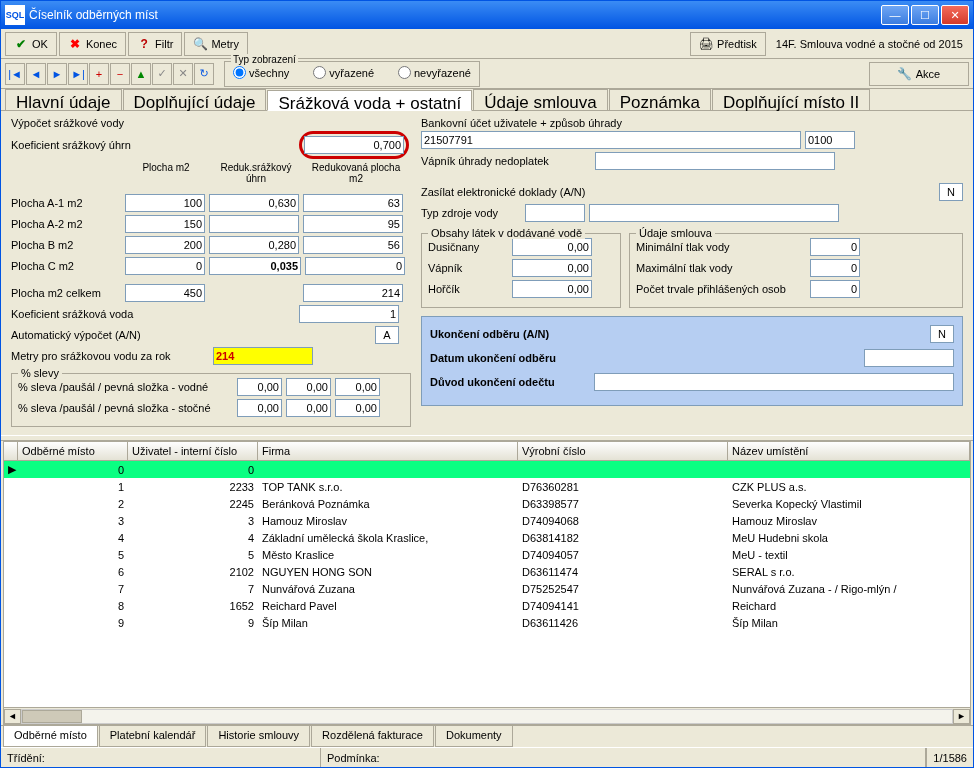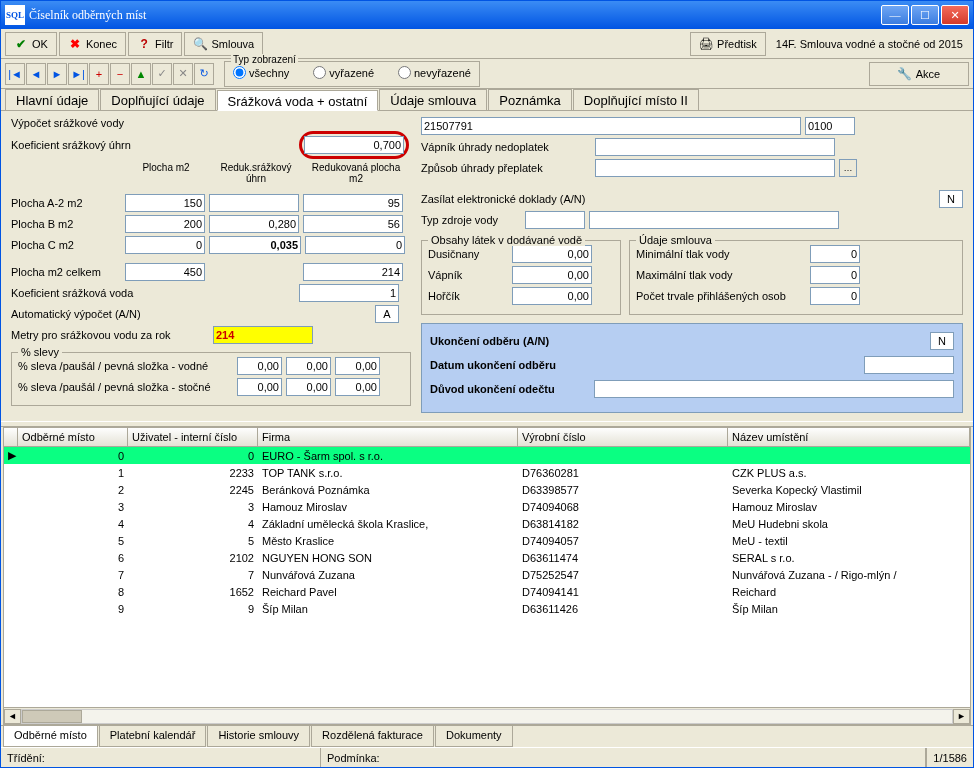--- a/index.html
+++ b/index.html
@@ -1,18 +1,18 @@
 <!DOCTYPE html>
 <html><head>
 <meta charset="utf-8">
 <style>
 * { box-sizing: border-box; margin: 0; padding: 0; }
 body { font-family: Tahoma, Arial, sans-serif; font-size: 11px; background: #f0f0f0; overflow: hidden; }
 .window { width: 974px; height: 768px; background: #ece9d8; border: 1px solid #0054e3; display: flex; flex-direction: column; }
-.titlebar { height: 28px; background: linear-gradient(to bottom, #3b8cf4, #0054e3); display: flex; align-items: center; padding: 0 4px; color: white; font-family: Liberation Serif, serif; }
+.titlebar { height: 28px; background: linear-gradient(to bottom, #3b8cf4, #0054e3); display: flex; align-items: center; padding: 0 4px; color: white; }
 .titlebar-icon { width: 20px; height: 20px; margin-right: 4px; background: #fff; color: #0054e3; font-size: 9px; font-weight: bold; display: flex; align-items: center; justify-content: center; }
 .titlebar-text { flex: 1; font-size: 12px; }
 .win-buttons { display: flex; gap: 2px; }
 .win-btn { width: 28px; height: 20px; border: 1px solid #fff; background: linear-gradient(#6fa6f4,#3b7de0); color: white; font-size: 11px; display: flex; align-items: center; justify-content: center; cursor: pointer; border-radius: 2px; }
 .win-btn.close { background: linear-gradient(#f46b5a,#d43a2a); }
 .toolbar { height: 30px; background: #ece9d8; border-bottom: 1px solid #aca899; display: flex; align-items: center; padding: 2px 4px; gap: 2px; }
 .tbtn { height: 24px; padding: 0 8px; background: #ece9d8; border: 1px solid #aca899; display: flex; align-items: center; gap: 4px; cursor: pointer; font-size: 11px; }
 .icon { display: inline-flex; width: 14px; height: 14px; align-items: center; justify-content: center; font-size: 12px; }
 .check { color: green; font-weight: bold; }
 .x-red { color: red; font-weight: bold; }
@@ -24,21 +24,21 @@
 .nav-btns { display: flex; gap: 1px; }
 .nbtn { width: 20px; height: 22px; border: 1px solid #aca899; background: #ece9d8; display: flex; align-items: center; justify-content: center; cursor: pointer; font-size: 11px; color: #0054e3; }
 .nbtn.red { color: #c00; }
 .nbtn.green { color: #080; }
 .nbtn.gray { color: #888; }
 .typ-group { margin-left: 10px; border: 1px solid #aca899; padding: 2px 8px 4px 8px; position: relative; display: flex; gap: 24px; align-items: center; height: 26px; }
 .typ-legend { position: absolute; top: -8px; left: 6px; background: #ece9d8; padding: 0 2px; font-size: 10px; }
 .radio-lbl { display: flex; align-items: center; gap: 3px; font-size: 11px; }
 .akce-btn { margin-left: auto; width: 100px; height: 24px; border: 1px solid #aca899; background: #ece9d8; display: flex; align-items: center; justify-content: center; gap: 4px; cursor: pointer; }
 .tabs { height: 22px; display: flex; border-bottom: 1px solid #aca899; padding: 0 4px; background: #ece9d8; }
-.tab { padding: 3px 10px 0 10px; border: 1px solid #aca899; border-bottom: none; background: #ece9d8; font-size: 13px; cursor: pointer; margin-right: 1px; }
+.tab { padding: 3px 10px 0 10px; border: 1px solid #aca899; border-bottom: none; background: #ece9d8; font-size: 17px; cursor: pointer; margin-right: 1px; }
 .tab.active { background: #fff; border-bottom: 1px solid #fff; position: relative; top: 1px; }
 .form-area { flex: 0 0 auto; padding: 6px 10px 8px 10px; background: #ece9d8; display: flex; gap: 10px; }
 .left-col { width: 400px; }
 .right-col { flex: 1; }
 .grp-title { font-size: 11px; margin-bottom: 2px; }
 .row { display: flex; align-items: center; margin-bottom: 3px; gap: 4px; }
 .lbl { font-size: 11px; }
 .input { height: 18px; border: 1px solid #7f9db9; background: #fff; font-size: 11px; padding: 0 2px; text-align: right; }
 .input.left { text-align: left; }
 .input.center { text-align: center; }
@@ -96,21 +96,21 @@
     <div class="tbtn">
         <span class="icon x-red">✖</span>
         <span>Konec</span>
       </div>
     <div class="tbtn">
         <span class="icon q-red">?</span>
         <span>Filtr</span>
       </div>
     <div class="tbtn">
         <span class="icon">🔍</span>
-        <span>Smlouva</span>
+        <span>Metry</span>
       </div>
     <div class="spacer"></div>
     <div class="toolbar-right">
       <div class="tbtn">
           <span class="icon">🖨</span>
           <span>Předtisk</span>
         </div>
       <div class="rlabel">14F. Smlouva vodné a stočné od 2015</div>
     </div>
   </div>
@@ -168,20 +168,26 @@
           <input class="input" style="width: 100px;" value="0,700">
         </span>
       </div>
       <div class="hdr-row">
         <div style="width:110px"></div>
         <div class="hdr-col" style="width:80px">Plocha m2</div>
         <div class="hdr-col" style="width:90px">Reduk.srážkový úhrn</div>
         <div class="hdr-col" style="width:100px">Redukovaná plocha m2</div>
       </div>
       <div class="row">
+          <div class="lbl" style="width:110px">Plocha A-1 m2</div>
+          <input class="input" style="width: 80px;" value="100">
+          <input class="input" style="width: 90px;" value="0,630">
+          <input class="input" style="width: 100px;" value="63">
+        </div>
+      <div class="row">
           <div class="lbl" style="width:110px">Plocha A-2 m2</div>
           <input class="input" style="width: 80px;" value="150">
           <input class="input" style="width: 90px;" value="">
           <input class="input" style="width: 100px;" value="95">
         </div>
       <div class="row">
           <div class="lbl" style="width:110px">Plocha B m2</div>
           <input class="input" style="width: 80px;" value="200">
           <input class="input" style="width: 90px;" value="0,280">
           <input class="input" style="width: 100px;" value="56">
@@ -225,32 +231,28 @@
         <div class="row">
             <div class="lbl" style="width:215px">% sleva /paušál / pevná složka - stočné</div>
             <input class="input" style="width: 45px;" value="0,00">
             <input class="input" style="width: 45px;" value="0,00">
             <input class="input" style="width: 45px;" value="0,00">
           </div>
       </div>
     </div>
 
     <div class="right-col">
+      <div class="grp-title">Bankovní účet uživatele + způsob úhrady</div>
       <div class="row">
           <input class="input left" style="width: 380px;" value="21507791">
           <input class="input left" style="width: 50px;" value="0100">
         </div>
       <div class="row">
           <div class="lbl" style="width:170px">Vápník úhrady nedoplatek</div>
           <input class="input left" style="width: 240px;" value="">
-        </div>
-      <div class="row">
-          <div class="lbl" style="width:170px">Způsob úhrady přeplatek</div>
-          <input class="input left" style="width: 240px;" value="">
-          <button class="btn-ell">…</button>
         </div>
       <div style="height:10px"></div>
       <div class="row">
           <div class="lbl" style="width:200px">Zasílat elektronické doklady (A/N)</div>
           <div style="flex:1"></div>
           <input class="input center" style="width: 24px;" value="N">
         </div>
       <div class="row">
           <div class="lbl" style="width:100px">Typ zdroje vody</div>
           <input class="input left" style="width: 60px;" value="">
@@ -318,21 +320,20 @@
       <div class="gh" style="width:130px">Uživatel - interní číslo</div>
       <div class="gh" style="width:260px">Firma</div>
       <div class="gh" style="width:210px">Výrobní číslo</div>
       <div class="gh" style="flex:1">Název umístění</div>
     </div>
     <div class="grid-body" id="grid-body">
         <div class="grow sel">
           <div class="gc arrow-indicator" style="width:14px">▶</div>
           <div class="gc r" style="width:110px">0</div>
           <div class="gc r" style="width:130px">0</div>
-          <div class="gc" style="width:260px">EURO - Šarm spol. s r.o.</div>
           <div class="gc" style="width:210px"></div>
           <div class="gc" style="flex:1"></div>
         </div>
         <div class="grow">
           <div class="gc arrow-indicator" style="width:14px"></div>
           <div class="gc r" style="width:110px">1</div>
           <div class="gc r" style="width:130px">2233</div>
           <div class="gc" style="width:260px">TOP TANK s.r.o.</div>
           <div class="gc" style="width:210px">D76360281</div>
           <div class="gc" style="flex:1">CZK PLUS a.s.</div>

